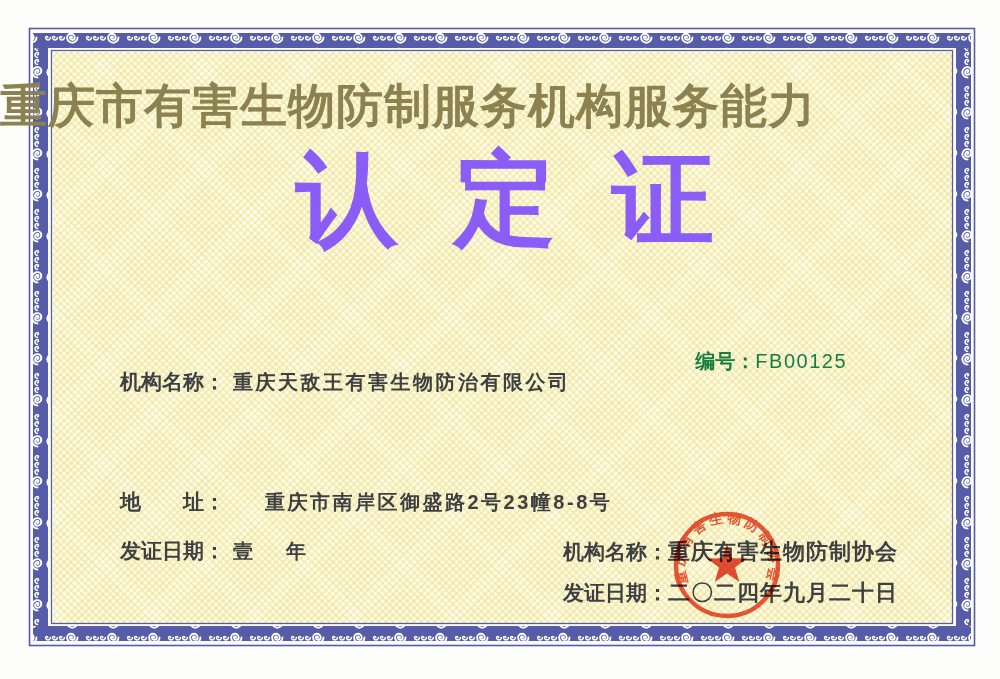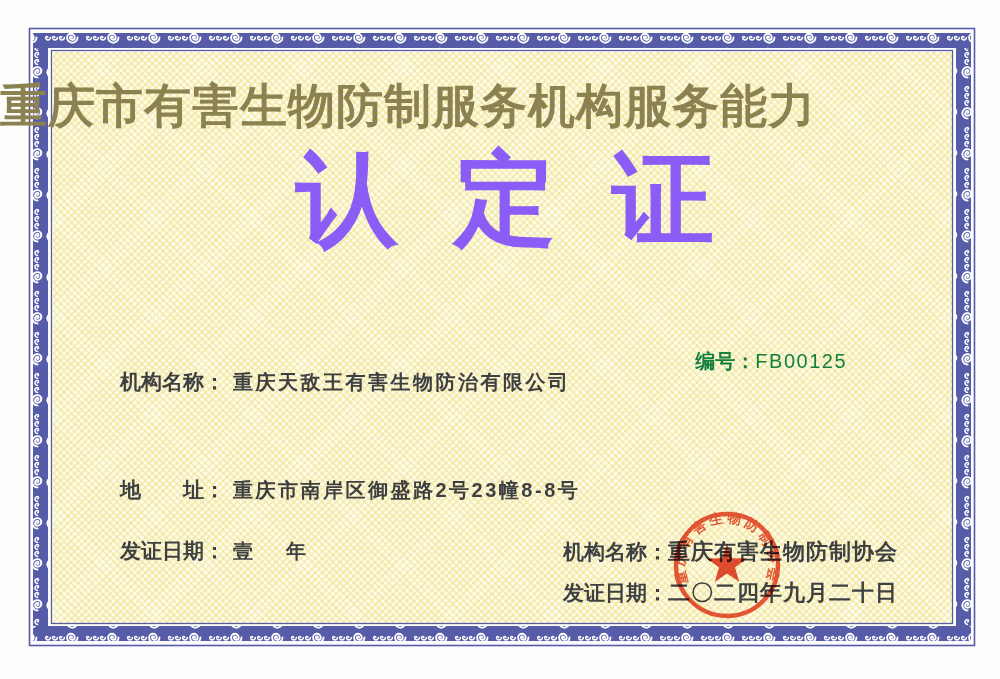--- a/index.html
+++ b/index.html
@@ -45,21 +45,21 @@
     color:#3E3F41;white-space:pre;
   }
   .field-row .lbl{
     display:inline-block;width:113px;font-size:21px;font-weight:700;white-space:pre;
   }
   .field-row .val{
     font-size:20px;font-weight:600;letter-spacing:2.5px;white-space:pre;
   }
   .row-org{top:368px;align-items:center;}
   .row-rep{top:417px;}
-  .row-addr{top:476px;}
+  .row-addr{top:488px;gap:32px;}
   .row-term{top:537px;}
   .right-row{
     position:absolute;left:563px;display:flex;align-items:baseline;
     color:#3E3F41;white-space:pre;
   }
   .right-row .lbl{font-size:21px;font-weight:700;white-space:pre;}
   .right-row .val{font-size:22px;font-weight:600;letter-spacing:1px;white-space:pre;}
   .row-issuer{top:537px;}
   .row-date{top:578px;justify-content:center;}
   .seal{

